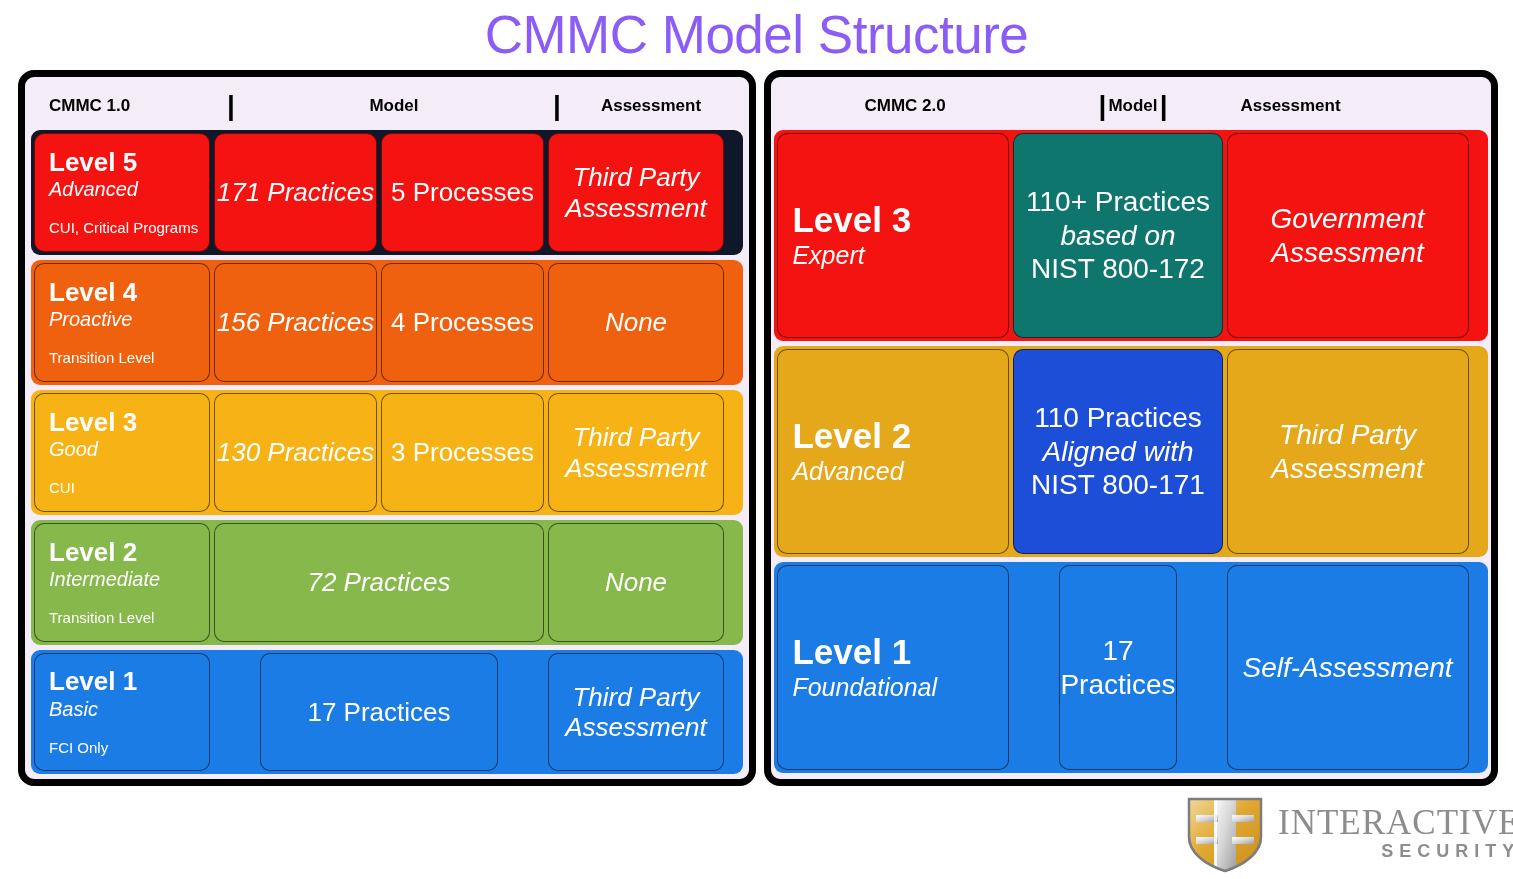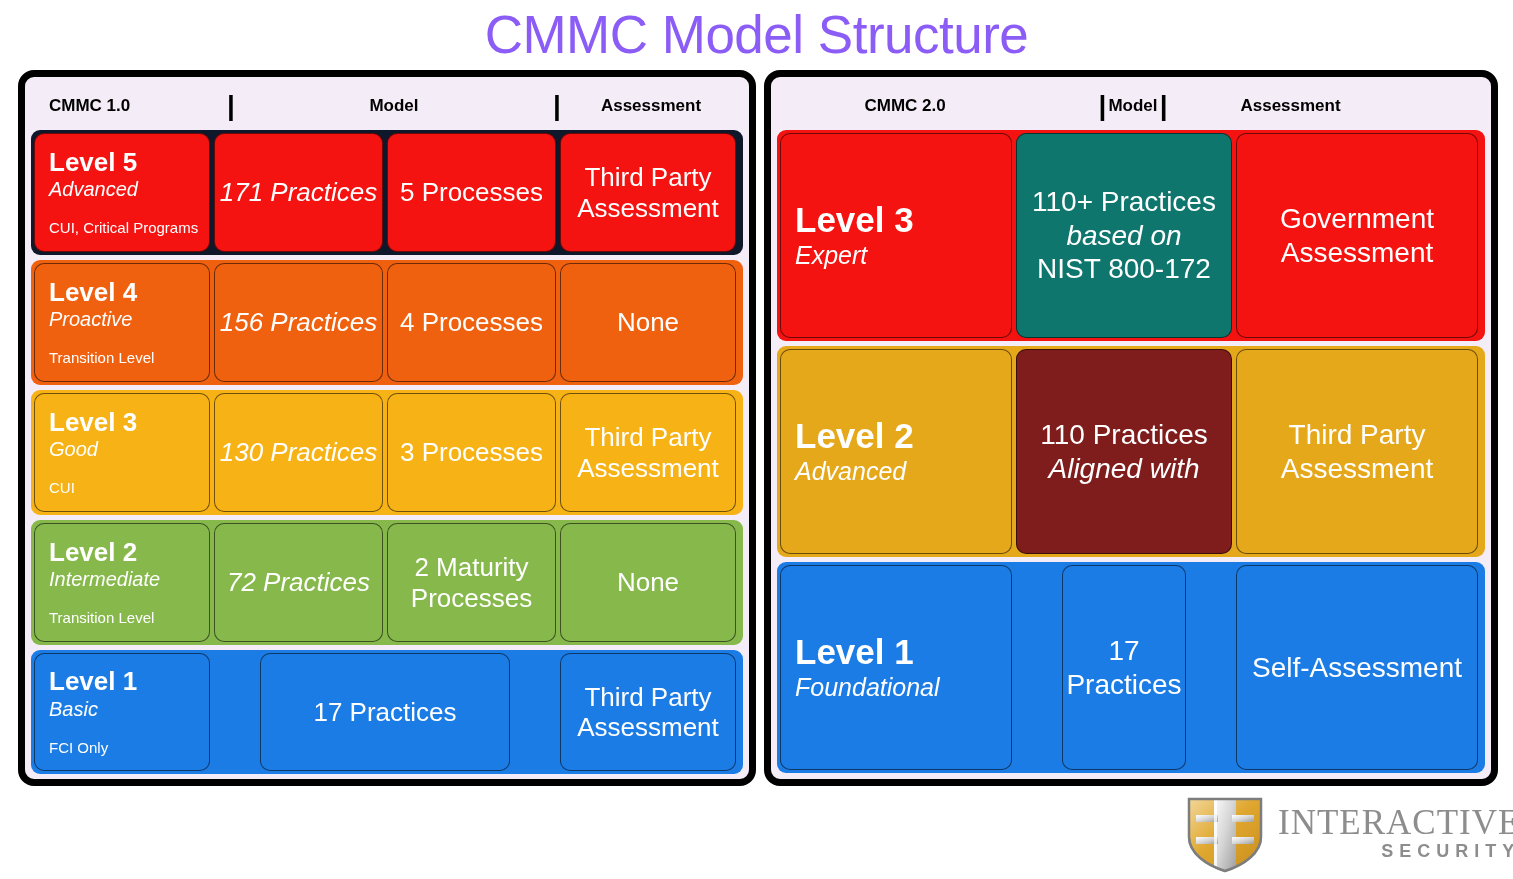--- a/index.html
+++ b/index.html
@@ -69,21 +69,21 @@
     border-radius:10px;
     border:1.5px solid rgba(0,0,0,.55);
     box-sizing:border-box;
     display:flex;flex-direction:column;
     align-items:center;justify-content:center;
     color:#ffffff;
     text-align:center;
     margin-right:4px;
     overflow:hidden;
   }
-  .cell:last-child{margin-right:4px;}
+  .cell:last-child{margin-right:16px;font-style:italic;}
 
   .cell.level{
     align-items:flex-start;
     padding-left:14px;
     text-align:left;
   }
   #panel-left .cell.level{flex:0 0 176px;}
   #panel-left .cell.model{flex:1 1 0;font-style:italic;}
   #panel-left .cell.proc{flex:1 1 0;}
   #panel-left .cell.assess{flex:0 0 176px;}
@@ -199,26 +199,20 @@
 
     <div class="row" style="background:#86b84b">
       <div class="cell level" style="background:#86b84b">
         <div class="lvl-name">Level 2</div>
         <div class="lvl-sub">Intermediate</div>
         <div class="lvl-scope">Transition Level</div>
       </div>
       <div class="cell model" style="background:#86b84b">
         <div class="ctext">72 Practices</div>
       </div>
-      <div class="cell proc" style="background:#86b84b">
-        <div class="ctext">
-            <span class="ln">2 Maturity</span>
-            <span class="ln">Processes</span>
-          </div>
-      </div>
       <div class="cell assess" style="background:#86b84b">
         <div class="ctext">
             <span class="ln">None</span>
           </div>
       </div>
     </div>
 
     <div class="row" style="background:#1c7ce5">
       <div class="cell level" style="background:#1c7ce5">
         <div class="lvl-name">Level 1</div>
@@ -268,24 +262,25 @@
             <span class="ln">Assessment</span>
           </div>
       </div>
     </div>
 
     <div class="row" style="background:#e6a81b">
       <div class="cell level" style="background:#e6a81b">
         <div class="lvl-name">Level 2</div>
         <div class="lvl-sub">Advanced</div>
       </div>
-      <div class="cell model" style="background:#7f1d1d">
+      <div class="cell model" style="background:#1d4ed8">
         <div class="ctext">
             <span class="ln">110 Practices</span>
             <span class="it">Aligned with</span>
+            <span class="ln">NIST 800-171</span>
           </div>
       </div>
       <div class="cell assess" style="background:#e6a81b">
         <div class="ctext">
             <span class="ln">Third Party</span>
             <span class="ln">Assessment</span>
           </div>
       </div>
     </div>
 

